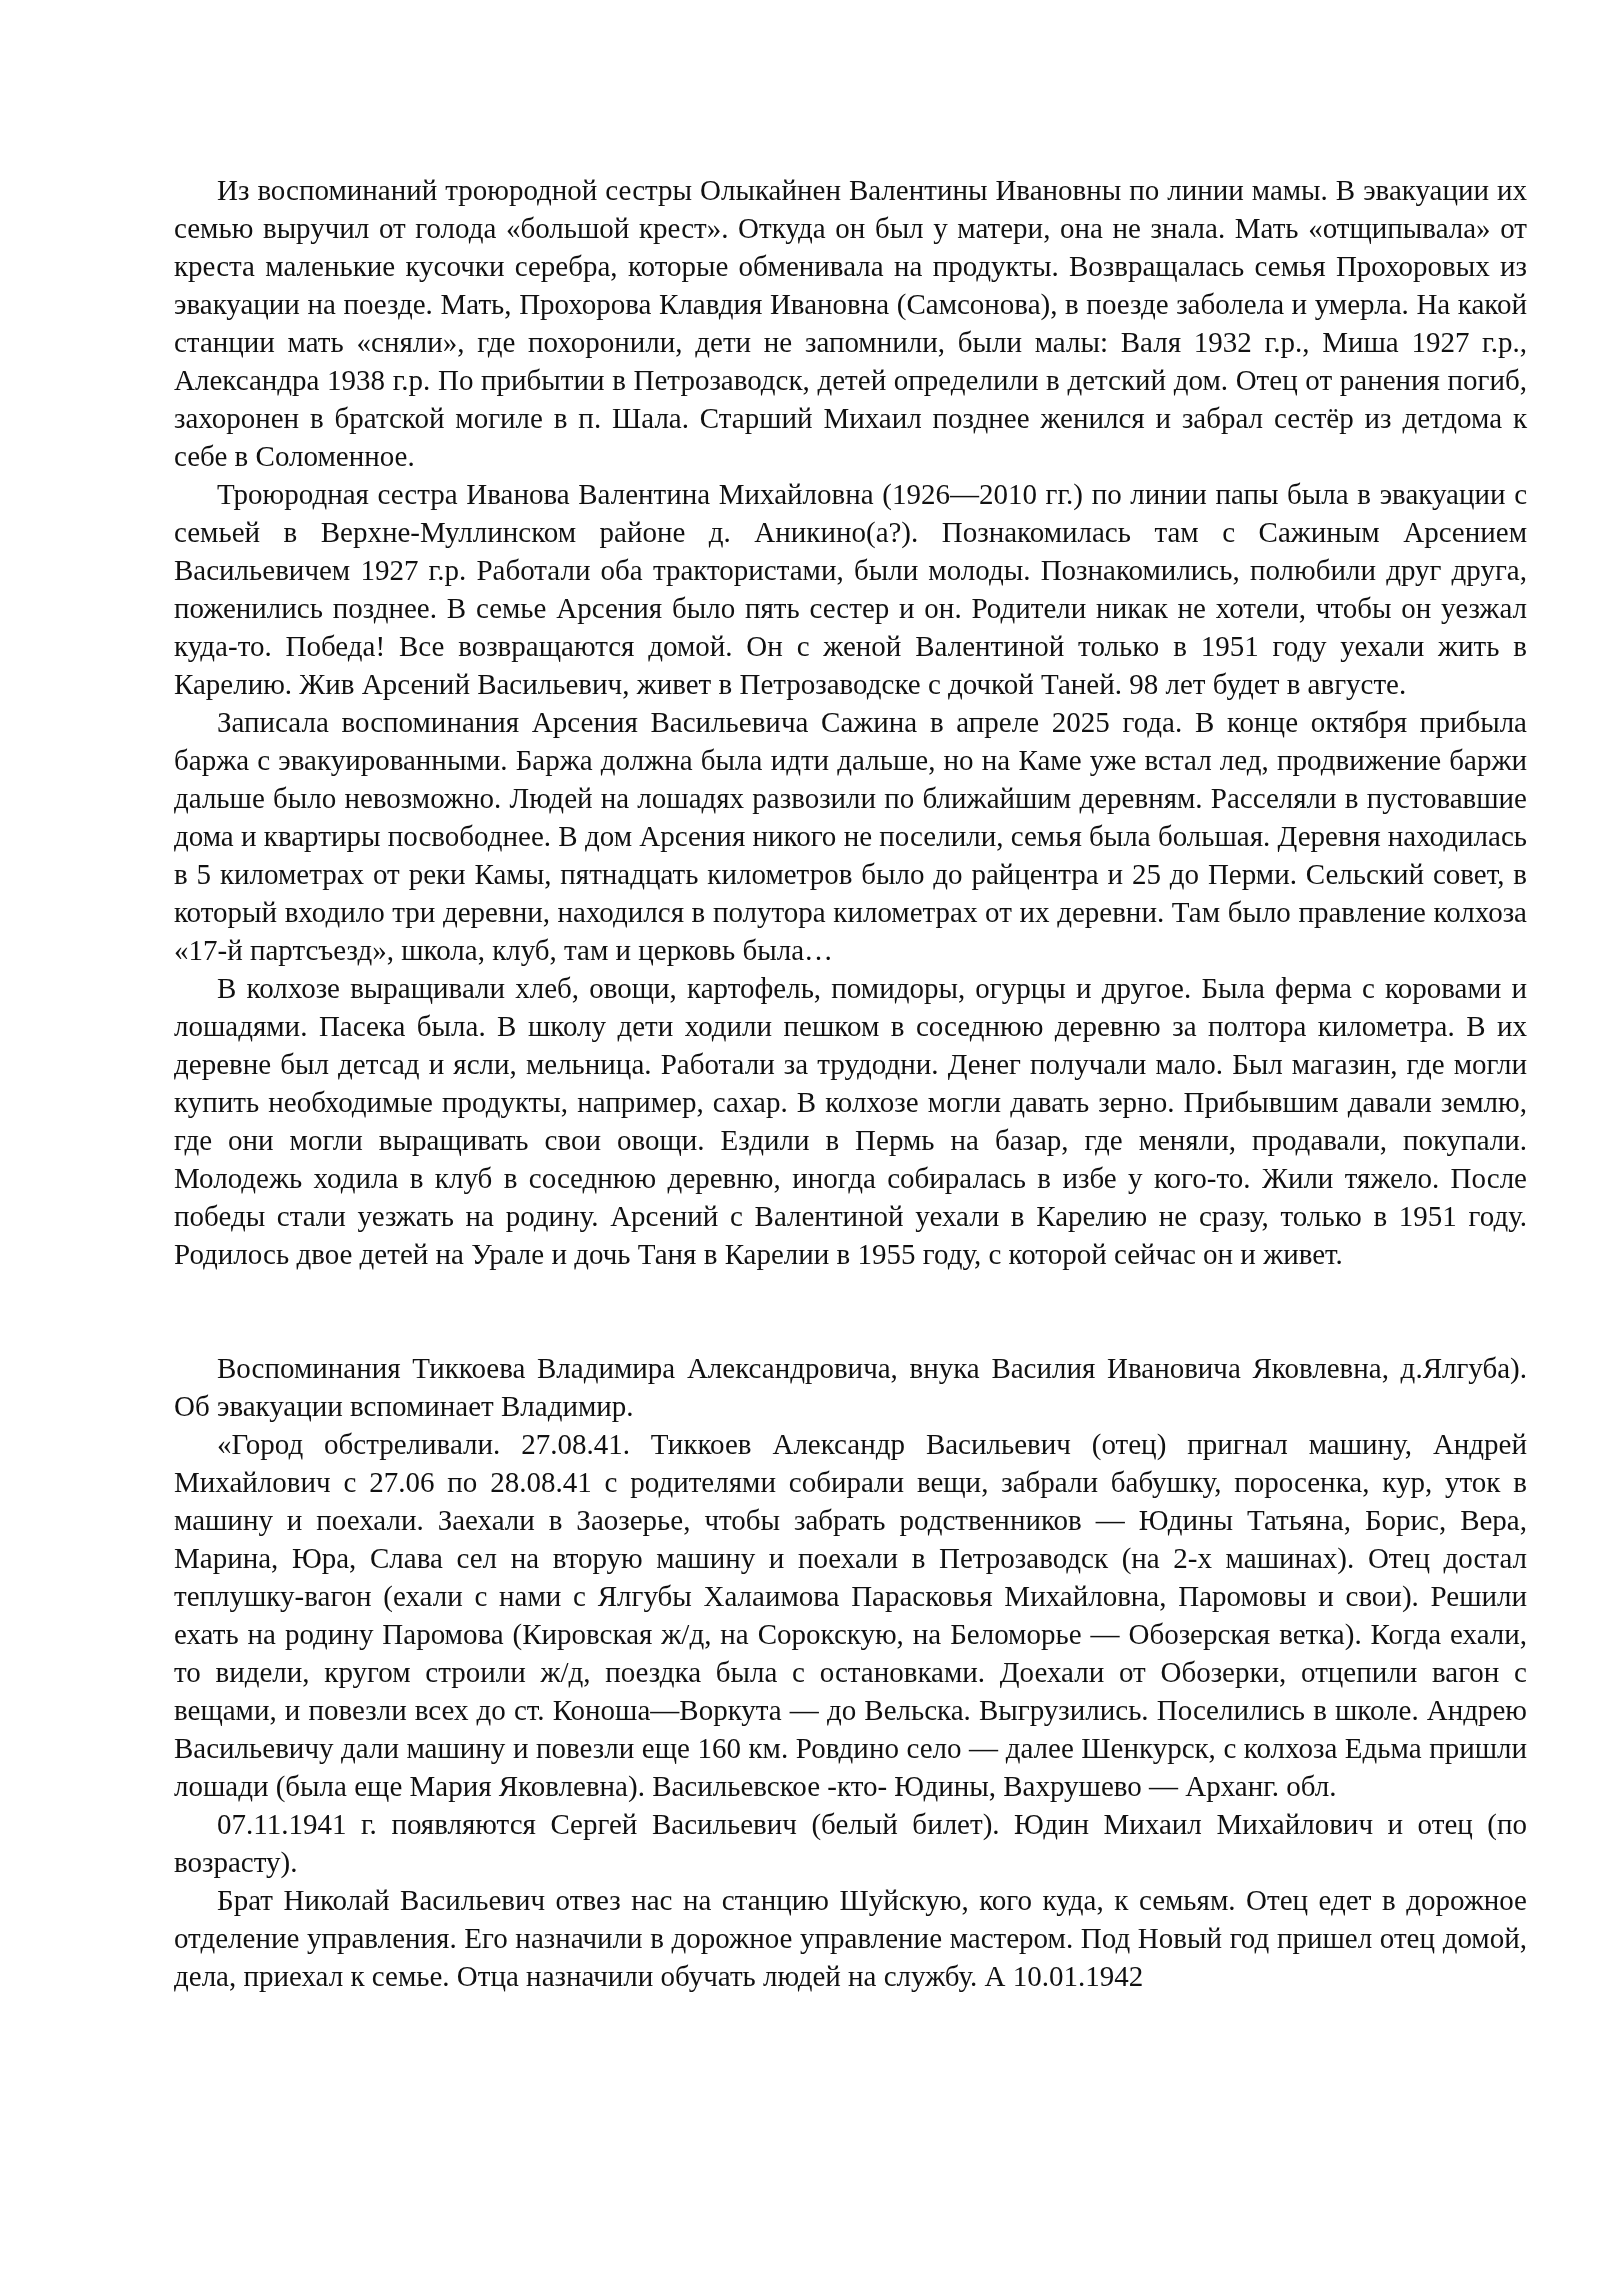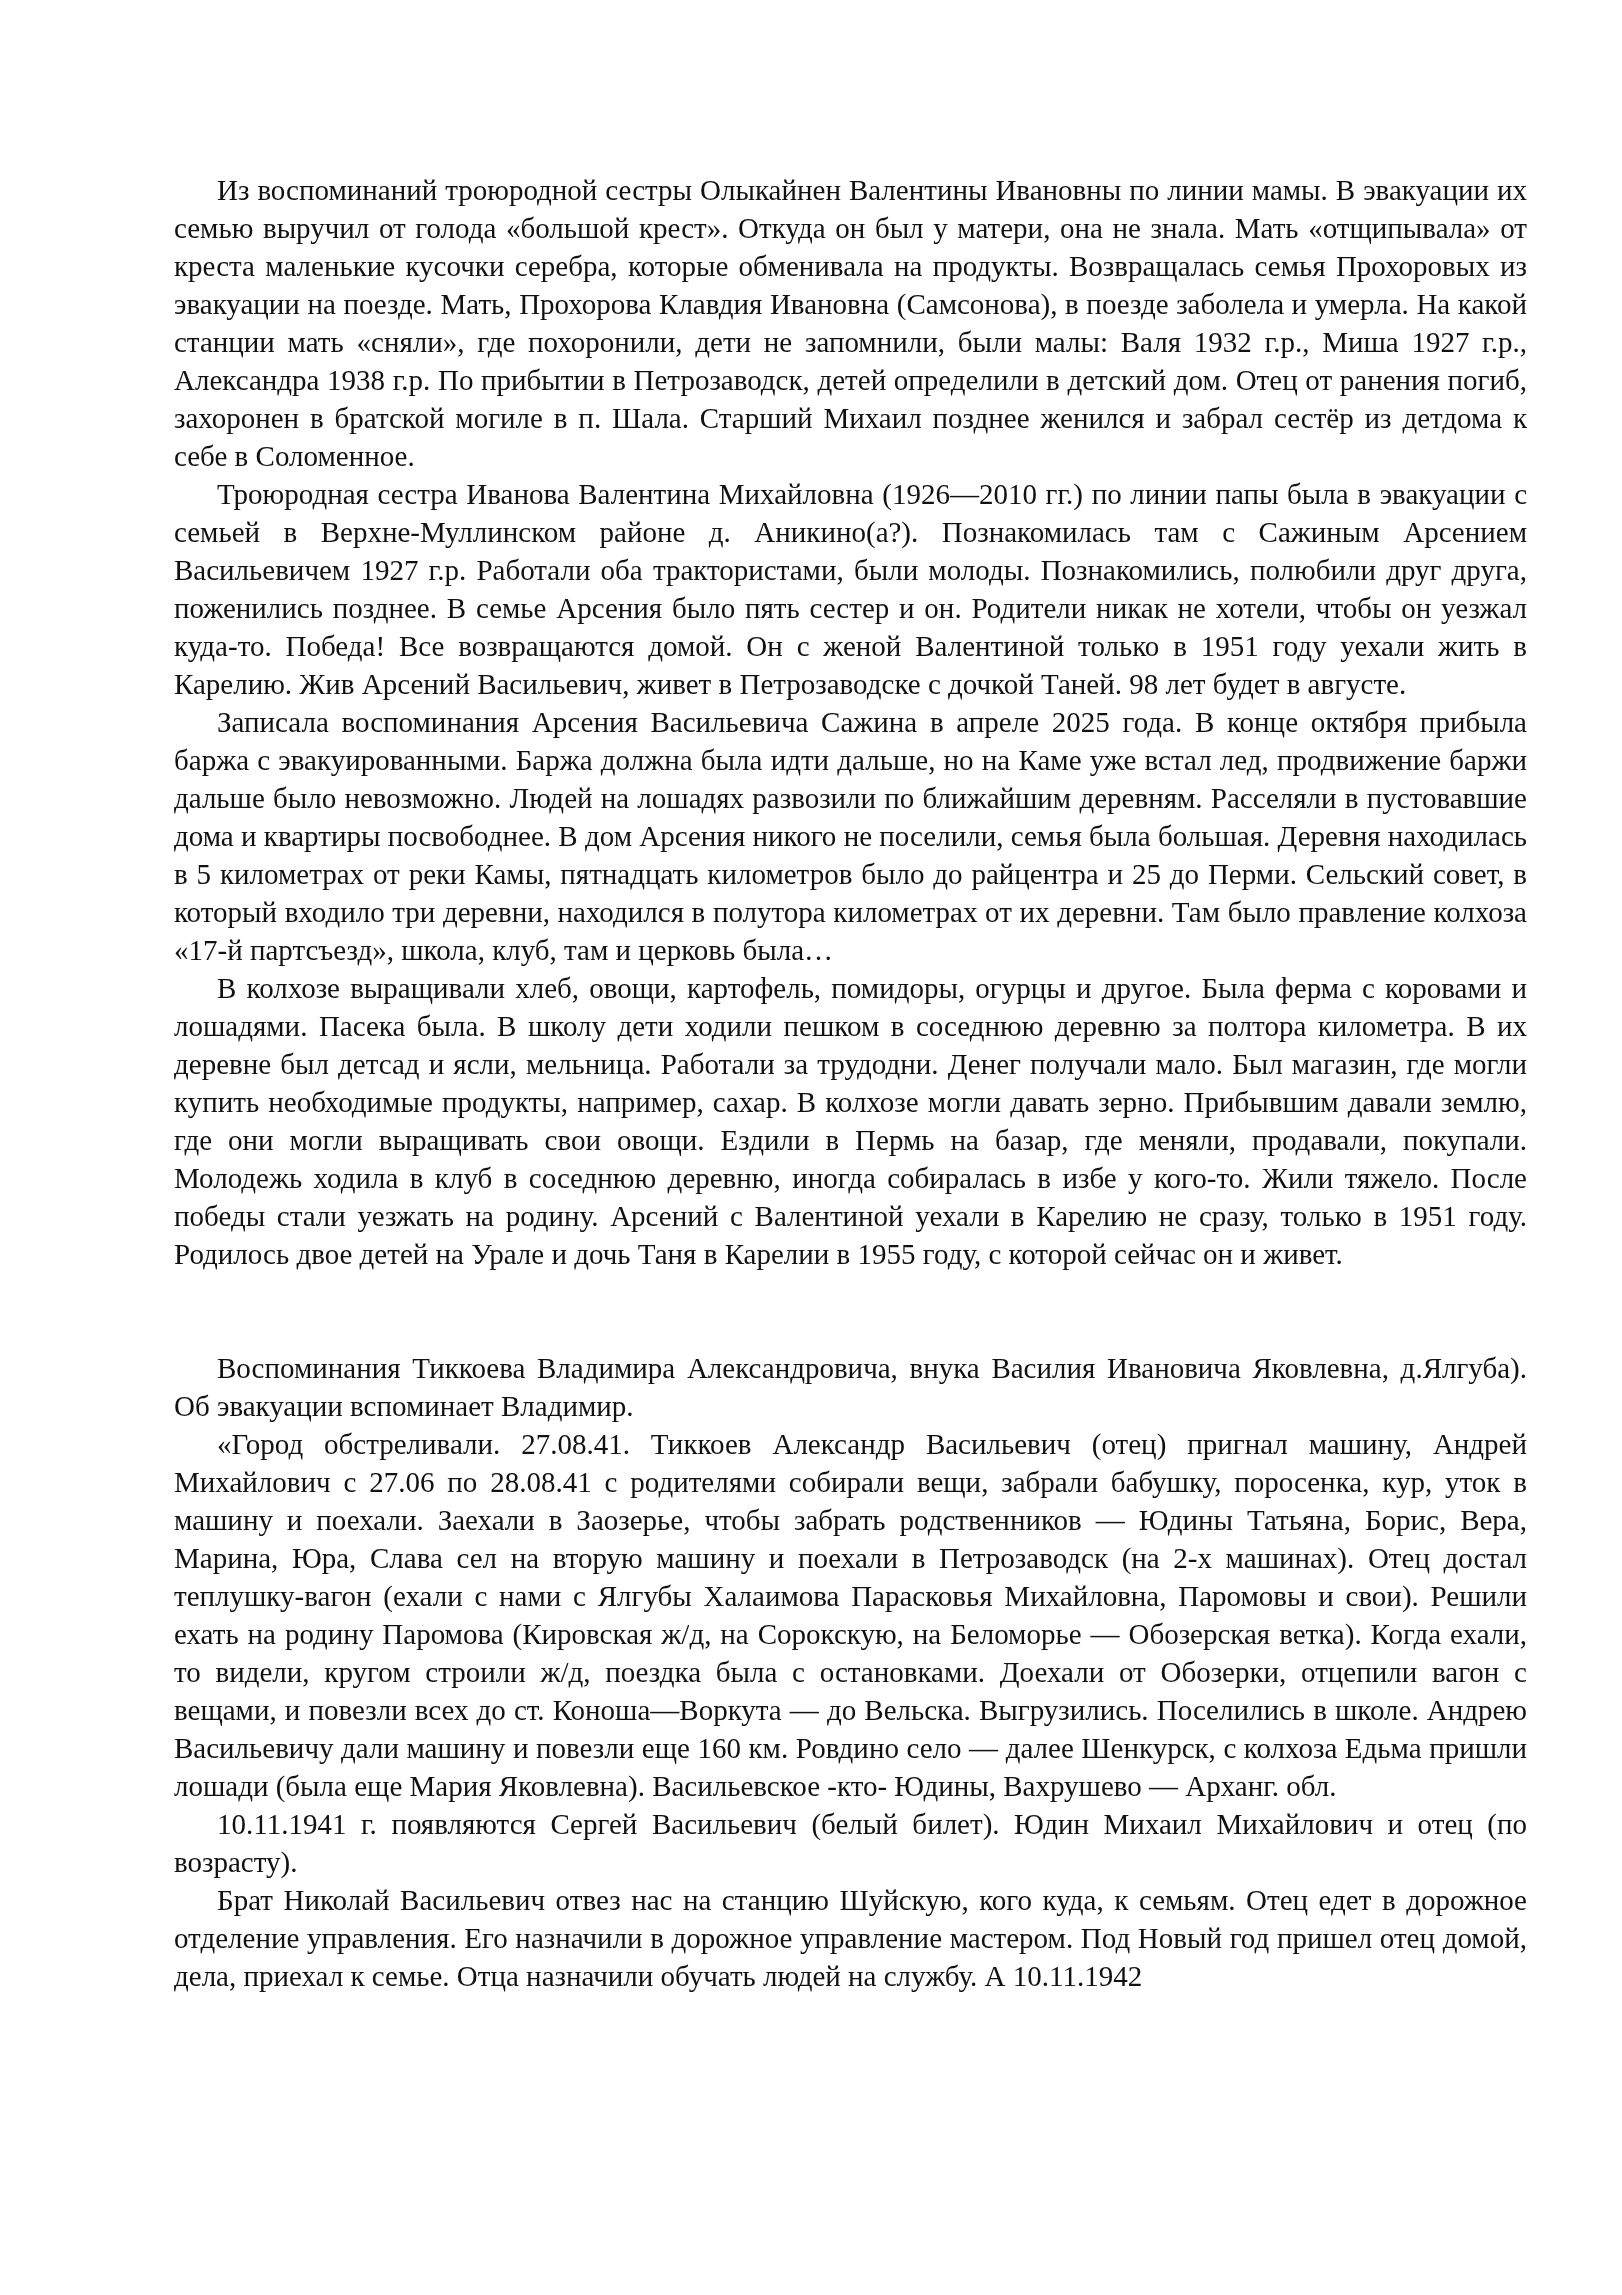--- a/index.html
+++ b/index.html
@@ -21,16 +21,16 @@
 </head>
 <body>
 
 <div class="page">
   <p>Из воспоминаний троюродной сестры Олыкайнен Валентины Ивановны по линии мамы. В эвакуации их семью выручил от голода «большой крест». Откуда он был у матери, она не знала. Мать «отщипывала» от креста маленькие кусочки серебра, которые обменивала на продукты. Возвращалась семья Прохоровых из эвакуации на поезде. Мать, Прохорова Клавдия Ивановна (Самсонова), в поезде заболела и умерла. На какой станции мать «сняли», где похоронили, дети не запомнили, были малы: Валя 1932 г.р., Миша 1927 г.р., Александра 1938 г.р. По прибытии в Петрозаводск, детей определили в детский дом. Отец от ранения погиб, захоронен в братской могиле в п. Шала. Старший Михаил позднее женился и забрал сестёр из детдома к себе в Соломенное.</p>
   <p>Троюродная сестра Иванова Валентина Михайловна (1926—2010 гг.) по линии папы была в эвакуации с семьей в Верхне-Муллинском районе д. Аникино(а?). Познакомилась там с Сажиным Арсением Васильевичем 1927 г.р. Работали оба трактористами, были молоды. Познакомились, полюбили друг друга, поженились позднее. В семье Арсения было пять сестер и он. Родители никак не хотели, чтобы он уезжал куда-то. Победа! Все возвращаются домой. Он с женой Валентиной только в 1951 году уехали жить в Карелию. Жив Арсений Васильевич, живет в Петрозаводске с дочкой Таней. 98 лет будет в августе.</p>
   <p>Записала воспоминания Арсения Васильевича Сажина в апреле 2025 года.  В  конце  октября прибыла баржа с эвакуированными. Баржа должна была идти дальше, но на Каме уже встал лед, продвижение баржи дальше было невозможно. Людей на лошадях развозили по ближайшим деревням. Расселяли в пустовавшие дома и квартиры посвободнее. В дом Арсения никого не поселили, семья была большая. Деревня находилась в 5 километрах от реки Камы, пятнадцать километров было до райцентра и 25 до Перми. Сельский совет, в который входило три деревни, находился в полутора километрах от их деревни. Там было правление колхоза «17-й партсъезд», школа, клуб, там и церковь была…</p>
   <p>В колхозе выращивали хлеб, овощи, картофель, помидоры, огурцы и другое. Была ферма с коровами и лошадями. Пасека была. В школу дети ходили пешком в соседнюю деревню за полтора километра. В их деревне был детсад и ясли, мельница. Работали за трудодни. Денег получали мало. Был магазин, где могли купить необходимые продукты, например, сахар. В колхозе могли давать зерно. Прибывшим давали землю, где они могли выращивать свои овощи. Ездили в Пермь на базар, где меняли, продавали, покупали. Молодежь ходила в клуб в соседнюю деревню, иногда собиралась в избе у кого-то. Жили тяжело. После победы стали уезжать на родину. Арсений с Валентиной уехали в Карелию не сразу, только в 1951 году. Родилось двое детей на Урале и дочь Таня в Карелии в 1955 году, с которой сейчас он и живет.</p>
   <p class="gap">Воспоминания Тиккоева Владимира Александровича, внука Василия Ивановича Яковлевна, д.Ялгуба). Об эвакуации вспоминает Владимир.</p>
   <p>«Город обстреливали. 27.08.41. Тиккоев Александр Васильевич (отец) пригнал машину, Андрей Михайлович с 27.06 по 28.08.41 с родителями собирали вещи, забрали бабушку, поросенка, кур, уток в машину и поехали. Заехали в Заозерье, чтобы забрать родственников — Юдины Татьяна, Борис, Вера, Марина, Юра, Слава сел на вторую машину и поехали в Петрозаводск (на 2-х машинах). Отец достал теплушку-вагон (ехали с нами с Ялгубы Халаимова Парасковья Михайловна, Паромовы и свои). Решили ехать на родину Паромова (Кировская ж/д, на Сорокскую, на Беломорье — Обозерская ветка). Когда ехали, то видели, кругом строили ж/д, поездка была с остановками. Доехали от Обозерки, отцепили вагон с вещами, и повезли всех до ст. Коноша—Воркута — до Вельска. Выгрузились. Поселились в школе. Андрею Васильевичу дали машину и повезли еще 160 км. Ровдино село — далее Шенкурск, с колхоза Едьма пришли лошади (была еще Мария Яковлевна). Васильевское -кто- Юдины, Вахрушево — Арханг. обл.</p>
-  <p>10.11.1941 г. появляются Сергей Васильевич (белый билет). Юдин Михаил Михайлович и отец (по возрасту).</p>
-  <p>Брат Николай Васильевич отвез нас на станцию Шуйскую, кого куда, к семьям. Отец едет в дорожное отделение управления. Его назначили в дорожное управление мастером. Под Новый год пришел отец домой, дела, приехал к семье. Отца назначили обучать людей на службу. А 10.11.1942</p>
+  <p>07.11.1941 г. появляются Сергей Васильевич (белый билет). Юдин Михаил Михайлович и отец (по возрасту).</p>
+  <p>Брат Николай Васильевич отвез нас на станцию Шуйскую, кого куда, к семьям. Отец едет в дорожное отделение управления. Его назначили в дорожное управление мастером. Под Новый год пришел отец домой, дела, приехал к семье. Отца назначили обучать людей на службу. А 10.01.1942</p>
 </div>
 
 
 </body></html>

